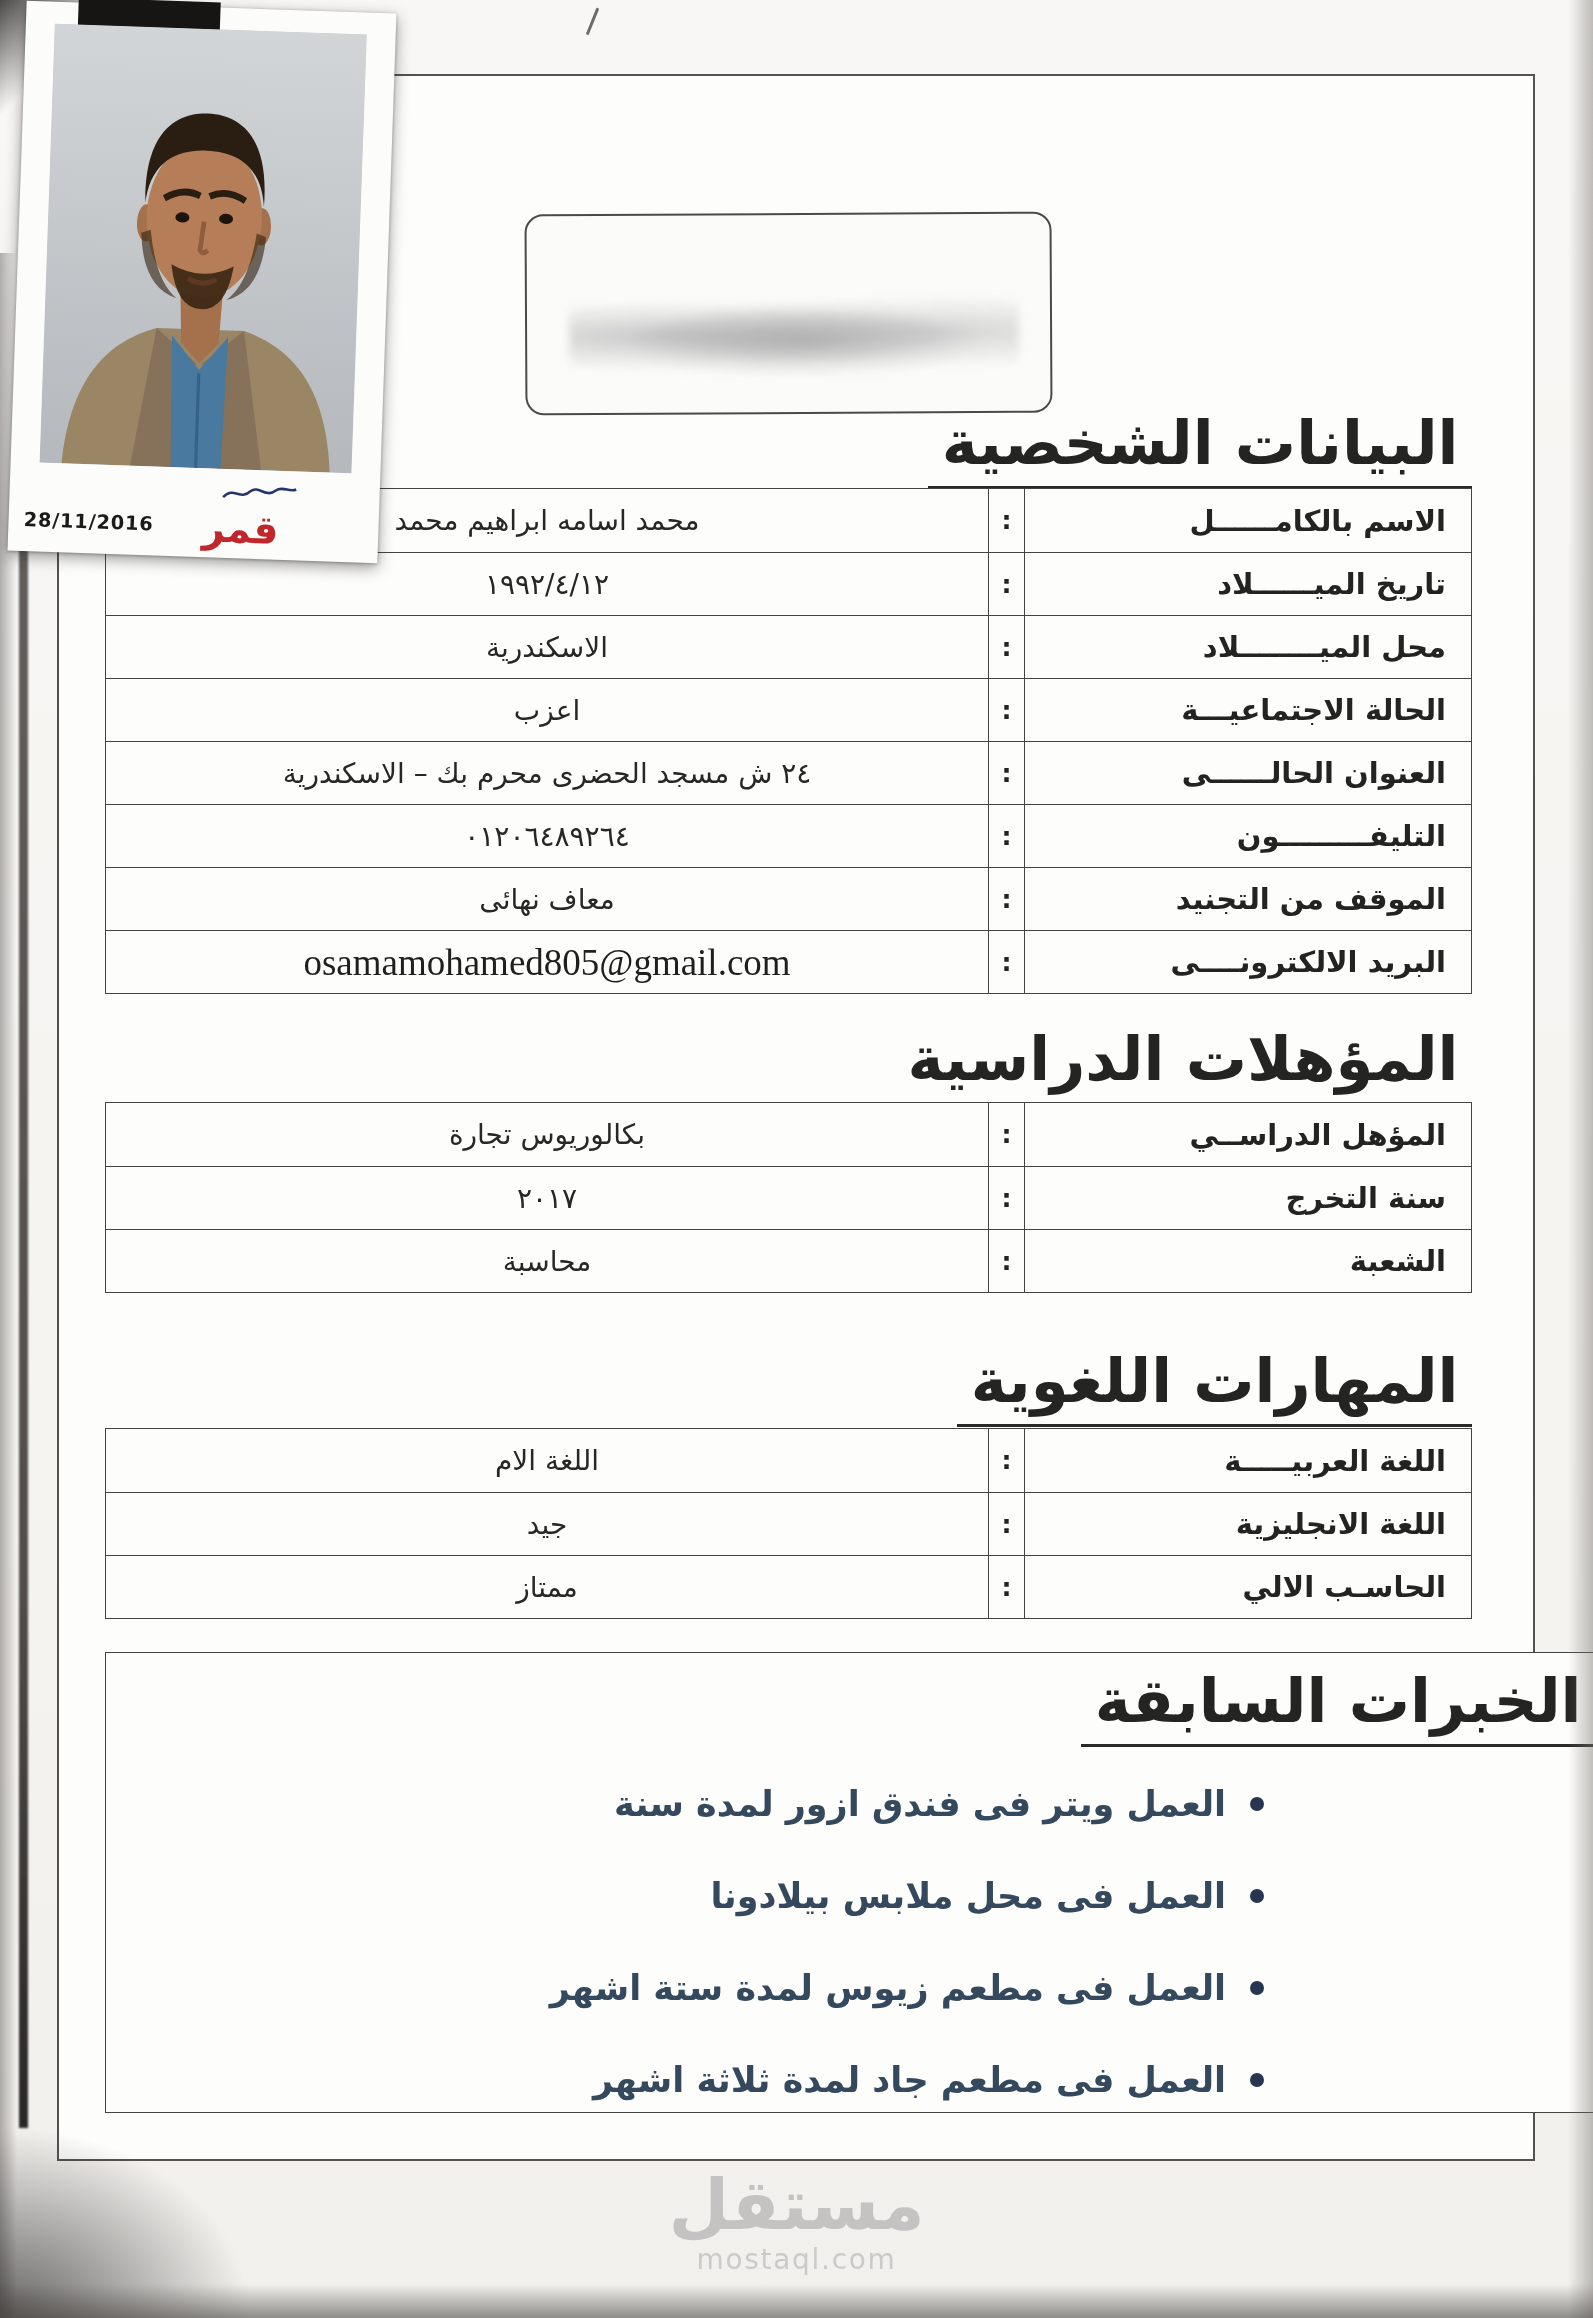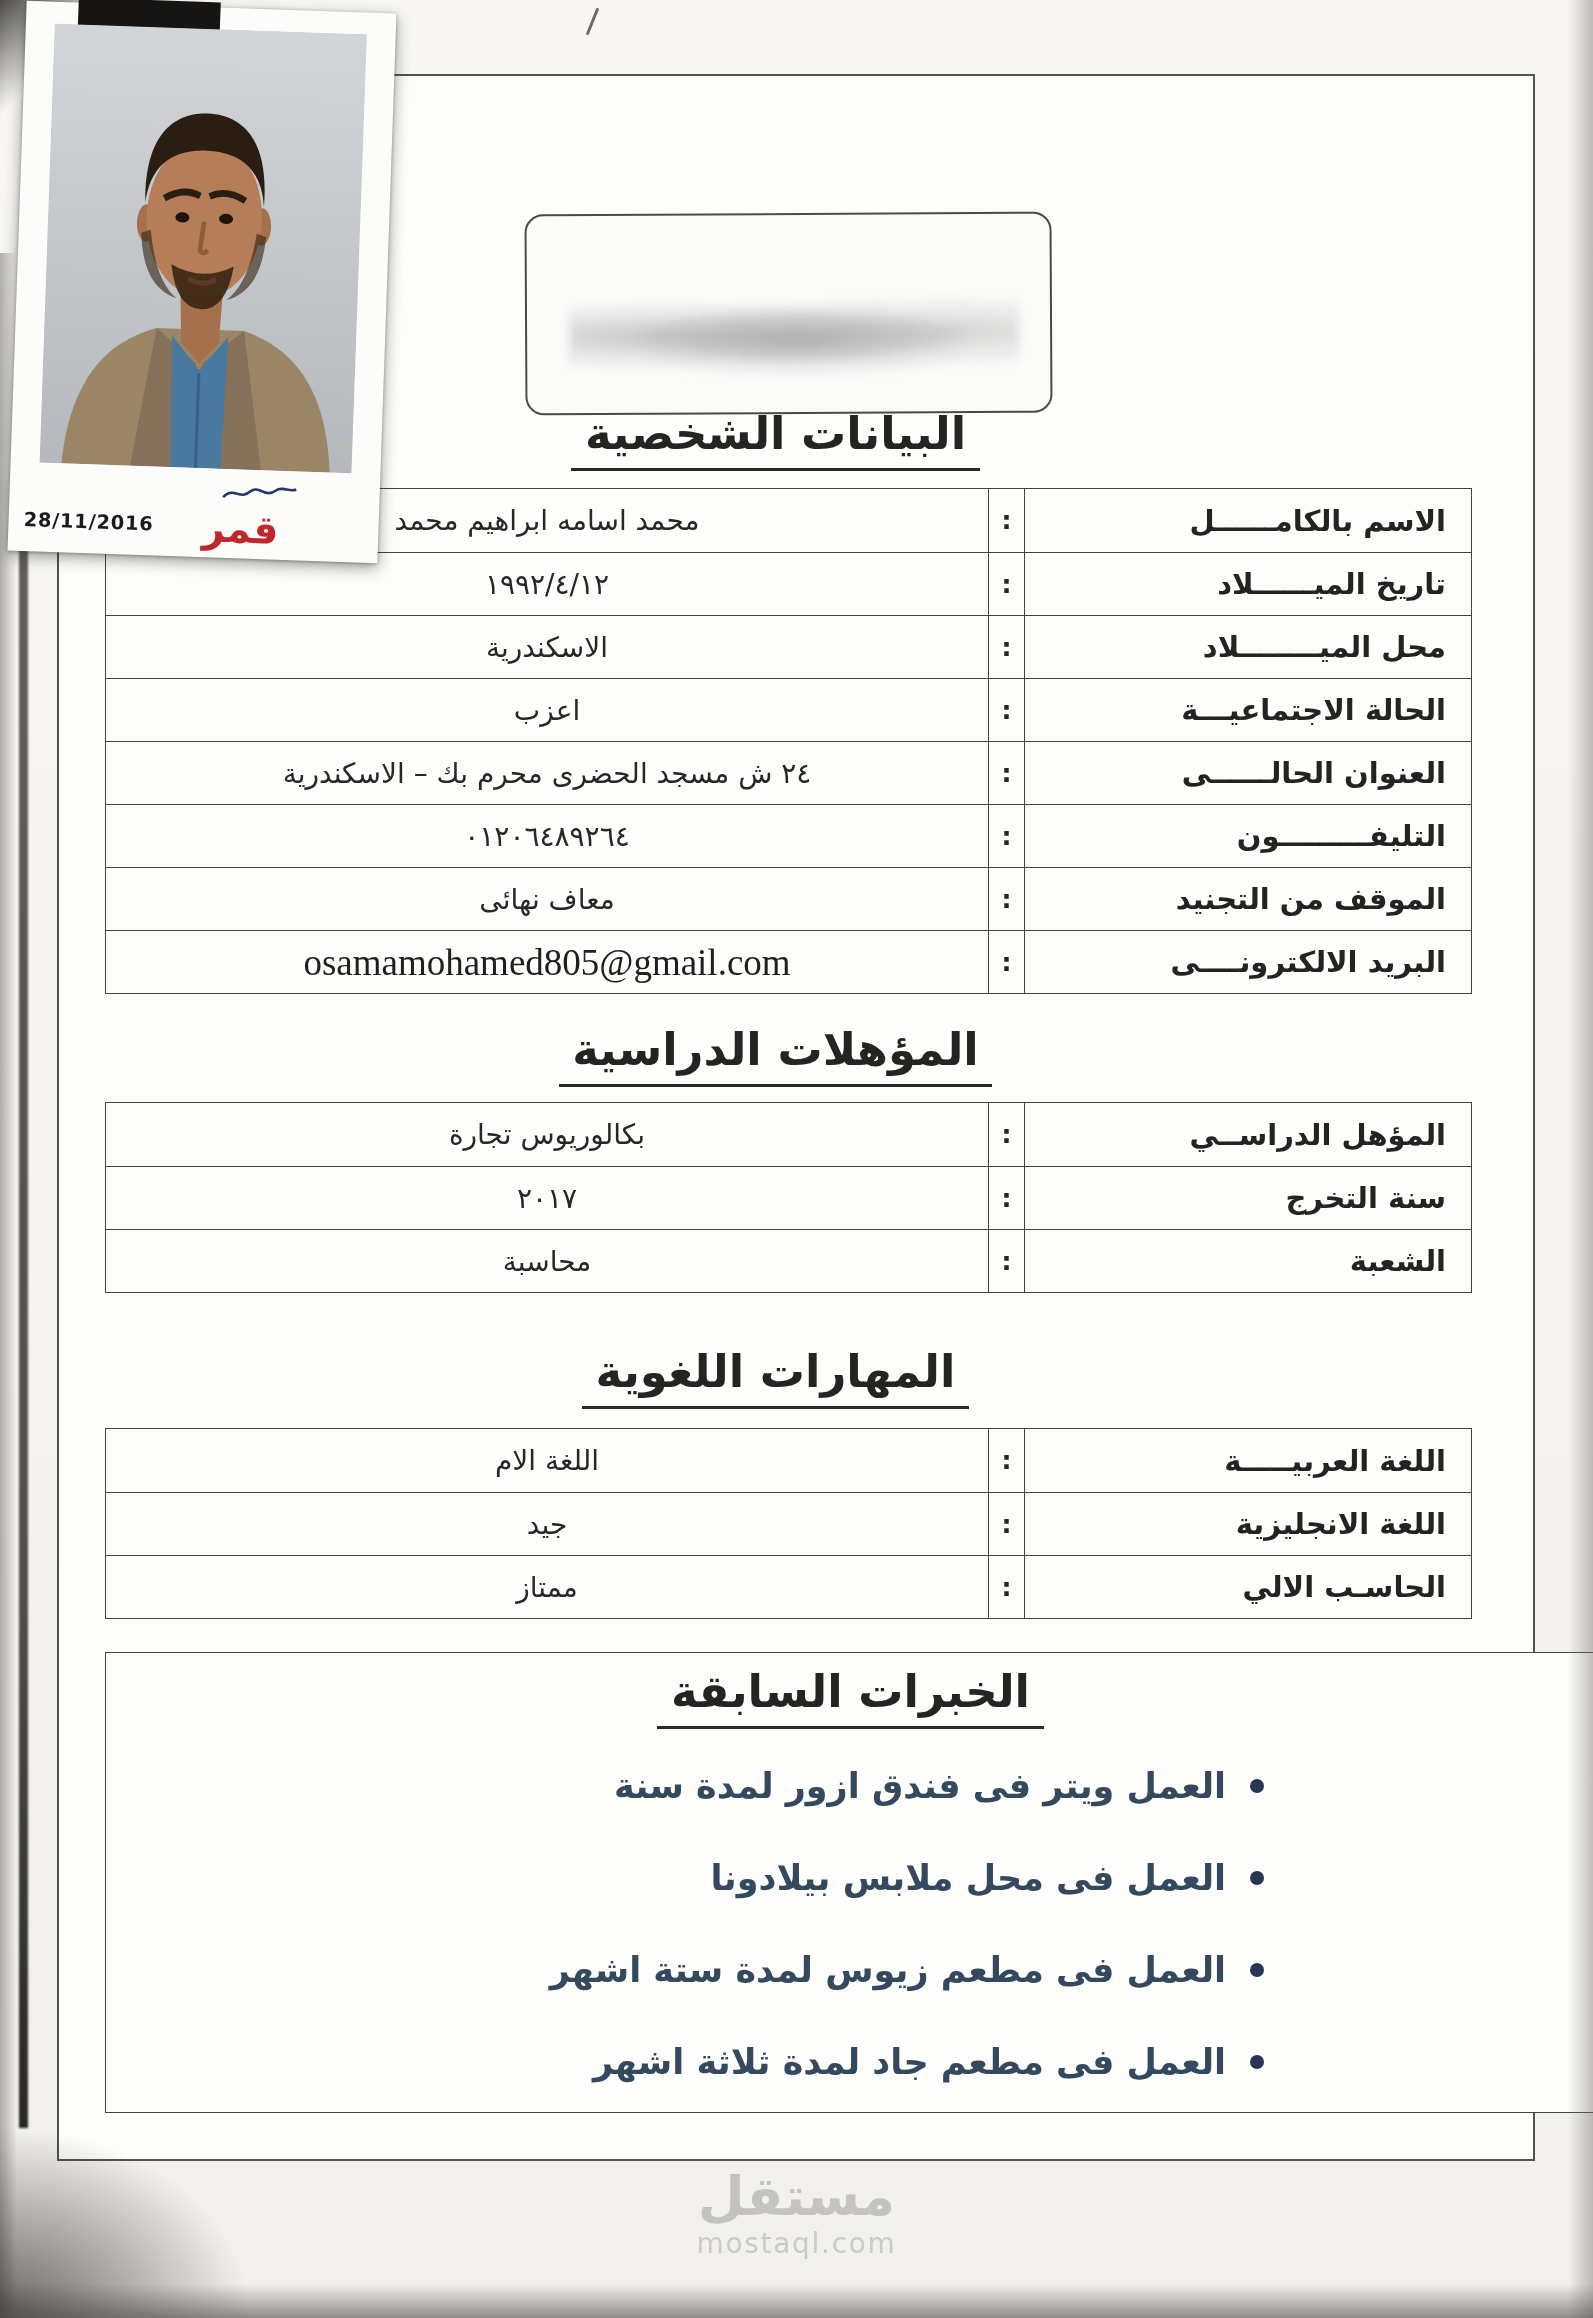--- a/index.html
+++ b/index.html
@@ -47,22 +47,22 @@
   .title-box { position:absolute; left:525px; top:213px; width:527px; height:201px; z-index:2;
       border:2.5px solid #4c4a47; border-radius:18.6px; transform:rotate(-.3deg); background:#fbfbf9; }
   .title-smudge { position:absolute; left:8%; right:6%; top:40%; height:42%;
       background:
         radial-gradient(ellipse at 22% 50%, rgba(116,116,120,.38), transparent 60%),
         radial-gradient(ellipse at 52% 58%, rgba(108,108,112,.32), transparent 55%),
         radial-gradient(ellipse at 82% 46%, rgba(124,124,128,.3), transparent 58%);
       filter:blur(4.2px); }
 
   
-  .sec-heading { position:absolute; left:92px; width:1367px; text-align:center; z-index:3;
-      font-size:45px; font-weight:bold; color:#242423; }
+  .sec-heading { position:absolute; left:105px; width:1367px; text-align:right; z-index:3;
+      font-size:61px; font-weight:bold; color:#242423; }
   .sec-heading > span { display:inline-block; border-bottom:3.4px solid #2a2a28; padding:0 13.5px 8.4px; }
   .h-personal  { top:407px; }
   .h-education { top:1023px; }
   .h-languages { top:1345px; }
 
   
   .tbl { position:absolute; left:105px; width:1367px; direction:rtl; z-index:3;
       border:1.7px solid #434340; background:#fdfdfb; }
   .t-personal  { top:488px; }
   .t-education { top:1102px; }
@@ -82,21 +82,21 @@
   .exp-box { position:absolute; left:105px; top:1652px; width:1491px; height:461px; z-index:3;
       border:1.7px solid #434340; direction:rtl; background:#fdfdfb; }
   .exp-box .sec-heading { position:static; width:auto; margin-top:11.8px; }
   .exp-list { margin-top:37px; padding-right:331px; }
   .exp-item { display:flex; align-items:center; margin-bottom:52px;
       font-size:35px; font-weight:bold; color:#35495e;margin-top:16px; }
   .bullet { width:14.3px; height:14.3px; border-radius:50%; background:#273650; margin-left:23.6px; flex:none; }
 
   
   .watermark { position:absolute; left:0; right:0; top:2170px; text-align:center; z-index:6; }
-  .wm-name { font-size:54px; font-weight:bold; color:#c4c3c1; line-height:1; }
+  .wm-name { font-size:70px; font-weight:bold; color:#c4c3c1; line-height:1; }
   .wm-url  { font-size:28px; color:#cbcac8; letter-spacing:1.7px; margin-top:3.4px; }
 </style>
 </head>
 <body>
 
 <div class="page">
 
   <div class="frame"></div>
 
   <div class="pen-mark"></div>

